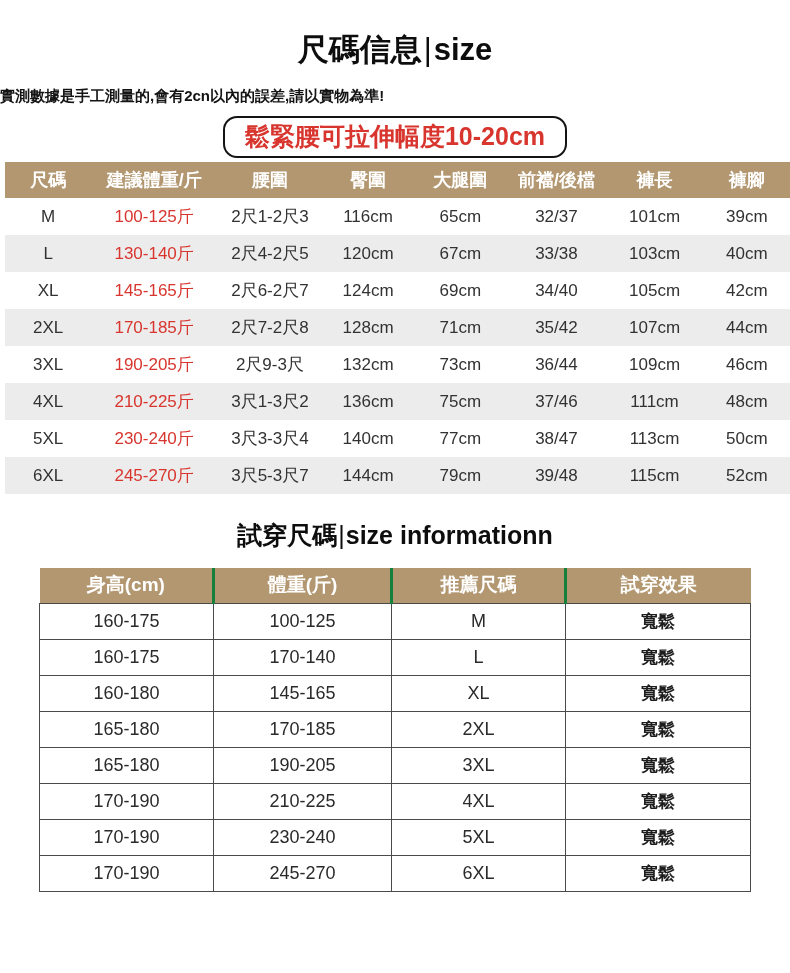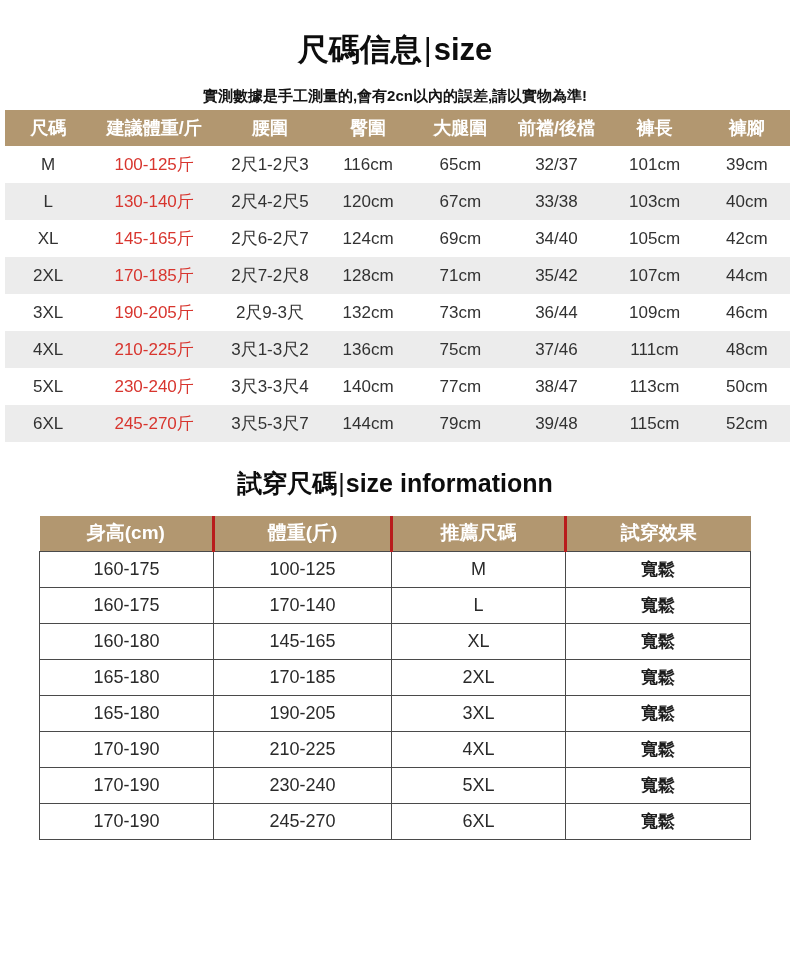--- a/index.html
+++ b/index.html
@@ -39,21 +39,20 @@
     line-height:40px;
     font-weight:800;
     color:#0d0d0d;
   }
   .section-title .sep{
     font-weight:400;
     padding:0 2px;
   }
   .disclaimer{
     margin-top:16px;
-    text-align:center;
     font-size:15px;
     line-height:20px;
     font-weight:700;
     color:#141414;
   }
   .stretch-box{
     display:table;
     margin:10px auto 0;
     padding:4px 20px 5px;
     border:2px solid #141414;
@@ -109,21 +108,21 @@
   }
   .fit-table thead th{
     background:var(--header-bg,#b29770);
     color:#fff;
     font-size:19px;
     font-weight:700;
     height:35px;
     text-align:center;
     border:none;
   }
-  .fit-table thead th + th{border-left:3px solid #b91c1c;}
+  .fit-table thead th + th{border-left:3px solid #15803d;}
   .fit-table tbody td{
     height:36px;
     font-size:18px;
     text-align:center;
     color:#2a2a2a;
     border:1px solid var(--border-dark,#4a4a4a);
     background:#fff;
   }
   .fit-table tbody td.bold{
     font-weight:700;
@@ -136,20 +135,23 @@
 
 <div class="page">
 
 
   <h2 class="section-title">
     <span>尺碼信息</span><span class="sep">|</span><span>size</span>
   </h2>
 
   <p class="disclaimer">實測數據是手工測量的,會有2cn以內的誤差,請以實物為準!</p>
 
+  <div class="stretch-box">
+    <span>鬆緊腰可拉伸幅度10-20cm</span>
+  </div>
 
   <table class="size-table">
     <colgroup>
       <col style="width:11%">
         <col style="width:16%">
         <col style="width:13.5%">
         <col style="width:11.5%">
       <col style="width:12%">
         <col style="width:12.5%">
         <col style="width:12.5%">

